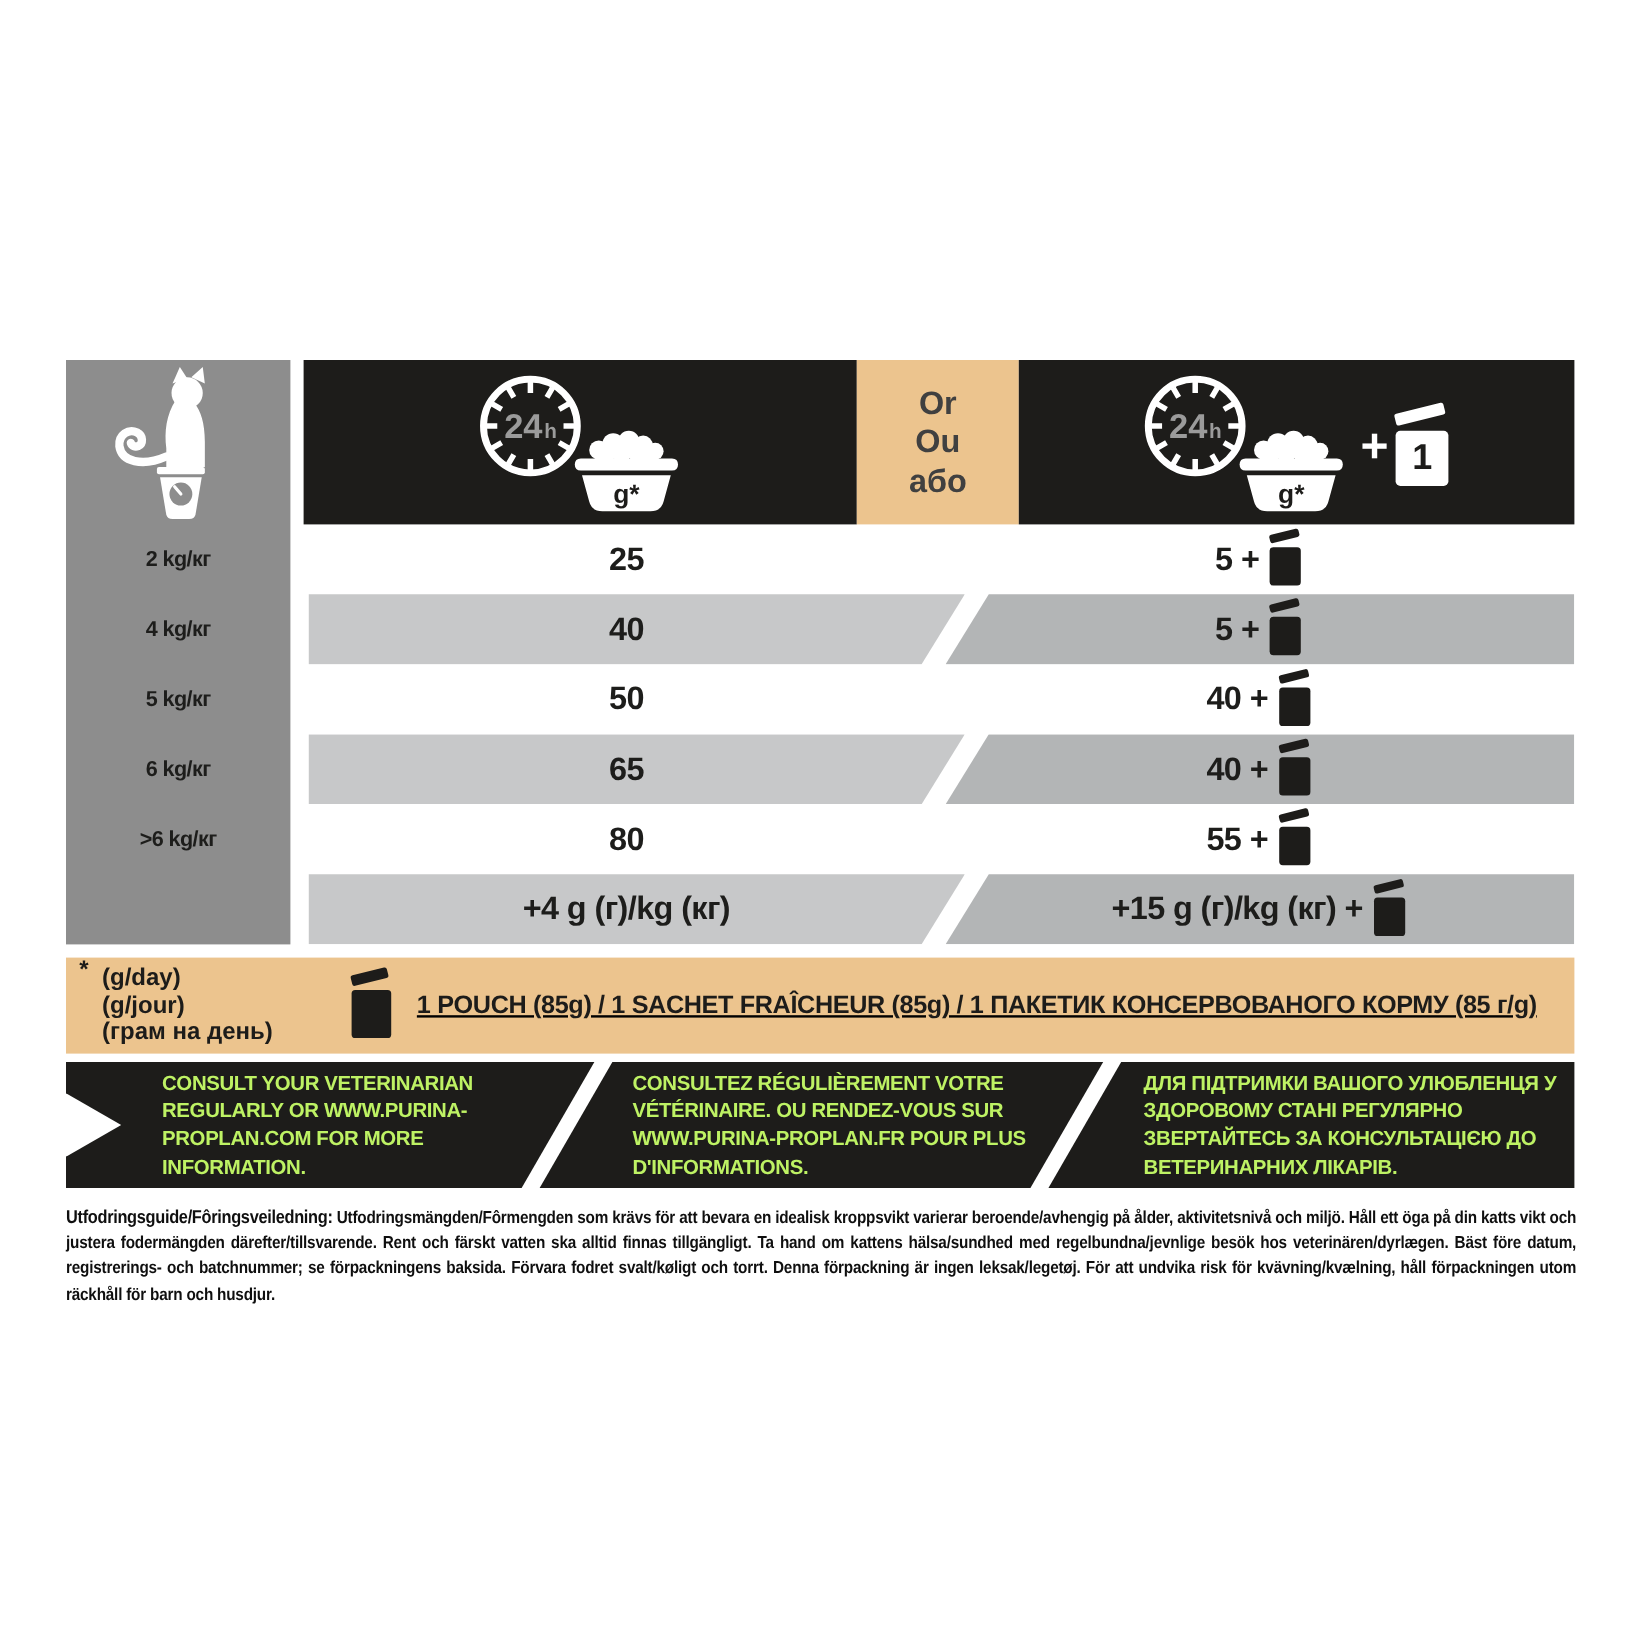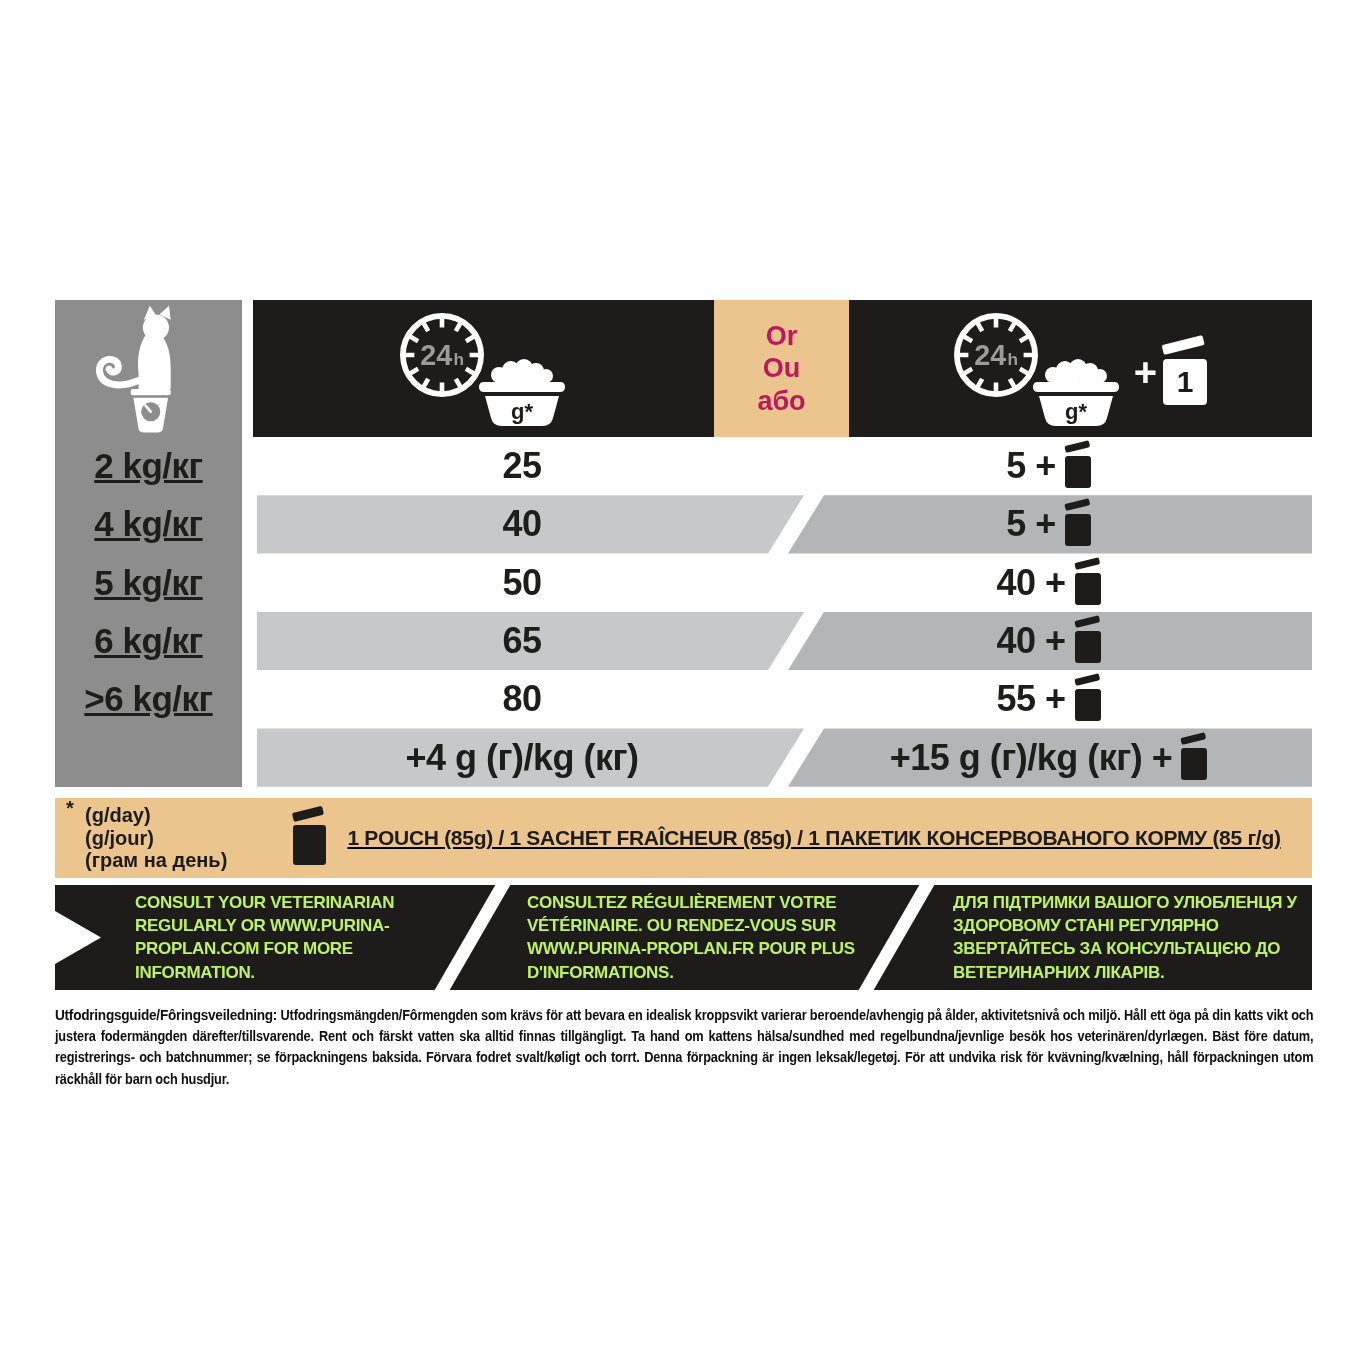--- a/index.html
+++ b/index.html
@@ -5,47 +5,47 @@
   html,body{margin:0;padding:0;background:#ffffff;}
   body{width:1366px;height:1366px;font-family:"Liberation Sans",sans-serif;}
   .page{position:relative;width:1366px;height:1366px;background:#fff;overflow:hidden;}
 
   
   .tbl{position:absolute;left:55px;top:300px;width:1257px;height:490px;}
   .wcol{position:absolute;left:0;top:0;width:187px;height:487px;background:#8d8d8d;}
   .cat-wrap{position:absolute;top:4px;left:50%;transform:translateX(-50%);}
   .wlabels{position:absolute;top:137px;left:0;width:100%;}
   .wlabel{height:58.3px;display:flex;align-items:center;justify-content:center;
-          font-size:35px;font-weight:bold;color:#1d1d1b;letter-spacing:-0.5px;text-decoration:underline;}
+          font-size:18px;font-weight:bold;color:#1d1d1b;letter-spacing:-0.5px;}
 
   .hdr-left{position:absolute;left:198px;top:0;width:461px;height:137px;background:#1d1c1a;
             display:flex;align-items:flex-start;justify-content:center;}
   .hdr-tan{position:absolute;left:659px;top:0;width:135px;height:137px;background:#ecc48e;
            display:flex;flex-direction:column;align-items:center;justify-content:center;
-           font-size:27px;font-weight:bold;color:#be185d;line-height:1.2;}
+           font-size:27px;font-weight:bold;color:#404040;line-height:1.2;}
   .hdr-right{position:absolute;left:794px;top:0;width:463px;height:137px;background:#1d1c1a;
              display:flex;align-items:flex-start;justify-content:center;}
   .clock{margin-top:9px;flex:0 0 auto;}
   .bowl{margin-top:56px;margin-left:-16px;flex:0 0 auto;}
   .plus-sign{color:#fff;font-size:40px;font-weight:bold;margin:52px 6px 0 8px;line-height:1;}
   .pouch-w{position:relative;width:48px;height:64px;margin-top:42px;}
   .pouch-w .lid{position:absolute;top:3px;left:1px;width:42px;height:10px;background:#fff;
                 border-radius:2px;transform:rotate(-14deg);transform-origin:left bottom;}
   .pouch-w .bag{position:absolute;top:17px;left:0;width:44px;height:46px;background:#fff;border-radius:4px;
                 display:flex;align-items:center;justify-content:center;
                 font-size:30px;font-weight:bold;color:#1d1c1a;}
 
   .rows{position:absolute;left:202px;top:137px;width:1055px;}
   .row{position:relative;height:58.3px;}
   .row .bg-dry{position:absolute;inset:0;background:#c7c8c9;
                clip-path:polygon(0 0,547px 0,511px 100%,0 100%);}
   .row .bg-mix{position:absolute;inset:0;background:#b3b5b6;
                clip-path:polygon(567px 0,100% 0,100% 100%,531px 100%);}
   .row .content{position:absolute;inset:0;display:flex;}
-  .val{font-size:36px;font-weight:bold;color:#1d1d1b;letter-spacing:-0.5px;}
+  .val{font-size:27px;font-weight:bold;color:#1d1d1b;letter-spacing:-0.5px;}
   .val.dry{width:530px;display:flex;align-items:center;justify-content:center;}
   .val.mix{flex:1;display:flex;align-items:center;justify-content:center;gap:9px;}
 
   .pouch-b{position:relative;width:28px;height:44px;flex:0 0 auto;}
   .pouch-b .lid{position:absolute;top:2px;left:1px;width:25px;height:7px;background:#1d1c1a;
                 border-radius:2px;transform:rotate(-14deg);transform-origin:left bottom;}
   .pouch-b .bag{position:absolute;top:12px;left:0;width:26px;height:32px;background:#1d1c1a;border-radius:3px;}
   .pouch-b.md{width:36px;height:54px;}
   .pouch-b.md .lid{width:31px;height:9px;top:2px;}
   .pouch-b.md .bag{top:14px;width:33px;height:40px;}

